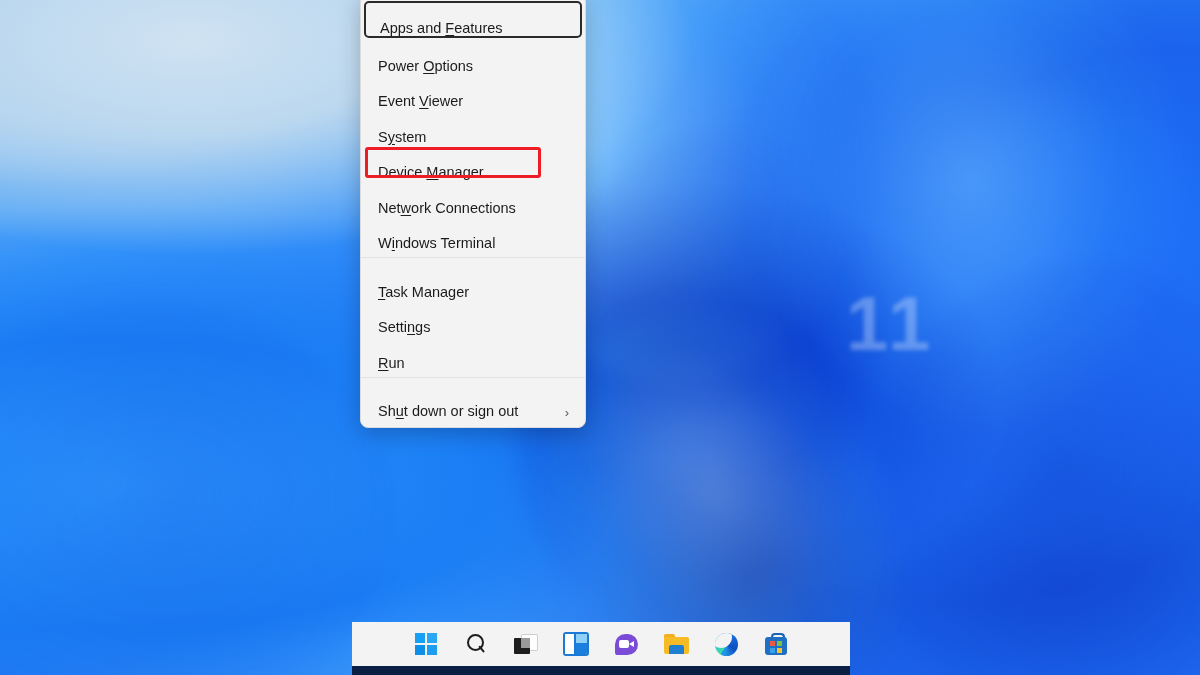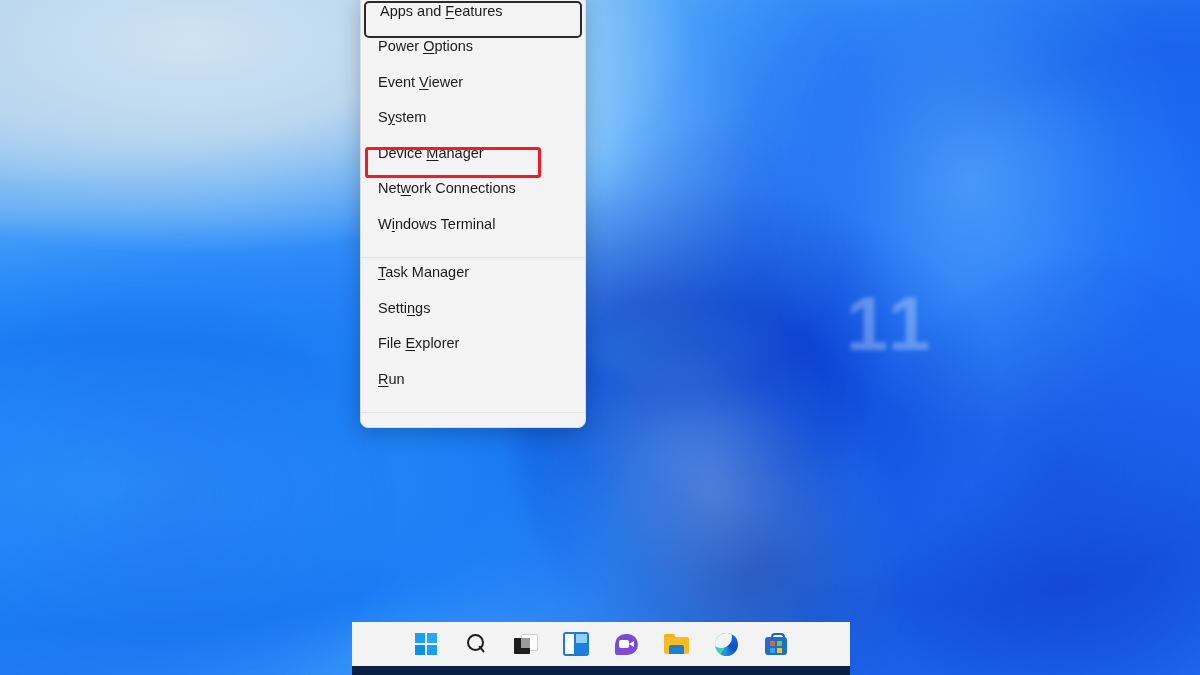--- a/index.html
+++ b/index.html
@@ -90,21 +90,21 @@
     border-radius: 8px;
     box-shadow: 0 6px 22px rgba(0,0,0,0.22);
     padding: 6px 0 8px 0;
     box-sizing: border-box;
   }
 
   .menu-item {
     position: relative;
     height: 35.5px;
     display: flex;
-    align-items: flex-start;
+    align-items: flex-end;
     padding: 0 12px 0 17px;
     font-size: 14.5px;
     color: #1b1b1b;
     white-space: nowrap;
     box-sizing: border-box;
   }
 
   .menu-item .label u {
     text-decoration: underline;
     text-underline-offset: 2px;
@@ -333,26 +333,27 @@
         <span class="label">W<u>i</u>ndows Terminal</span>
       </div>
       <div class="menu-sep"></div>
       <div class="menu-item">
         <span class="label"><u>T</u>ask Manager</span>
       </div>
       <div class="menu-item">
         <span class="label">Setti<u>n</u>gs</span>
       </div>
       <div class="menu-item">
-        <span class="label">File <u>E</u>xplorer</span>
-      </div>
-      <div class="menu-item">
         <span class="label"><u>R</u>un</span>
       </div>
       <div class="menu-sep"></div>
+      <div class="menu-item">
+        <span class="label">Sh<u>u</u>t down or sign out</span>
+        <span class="submenu-chevron">›</span>
+      </div>
     </div>
 
   <div class="taskbar" id="taskbar">
       <div class="tb-icon" title="Start">
         <span class="ico-start">
           <i></i>
           <i></i>
           <i></i>
           <i></i>
         </span>

